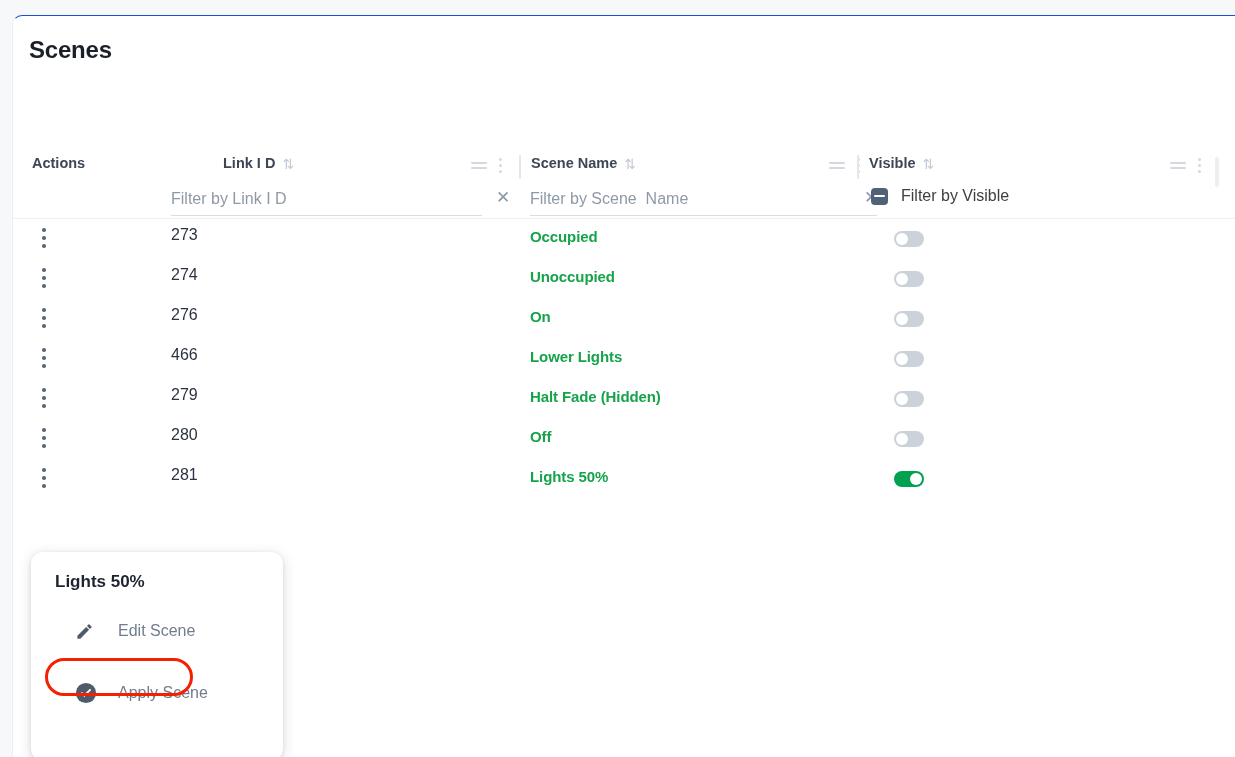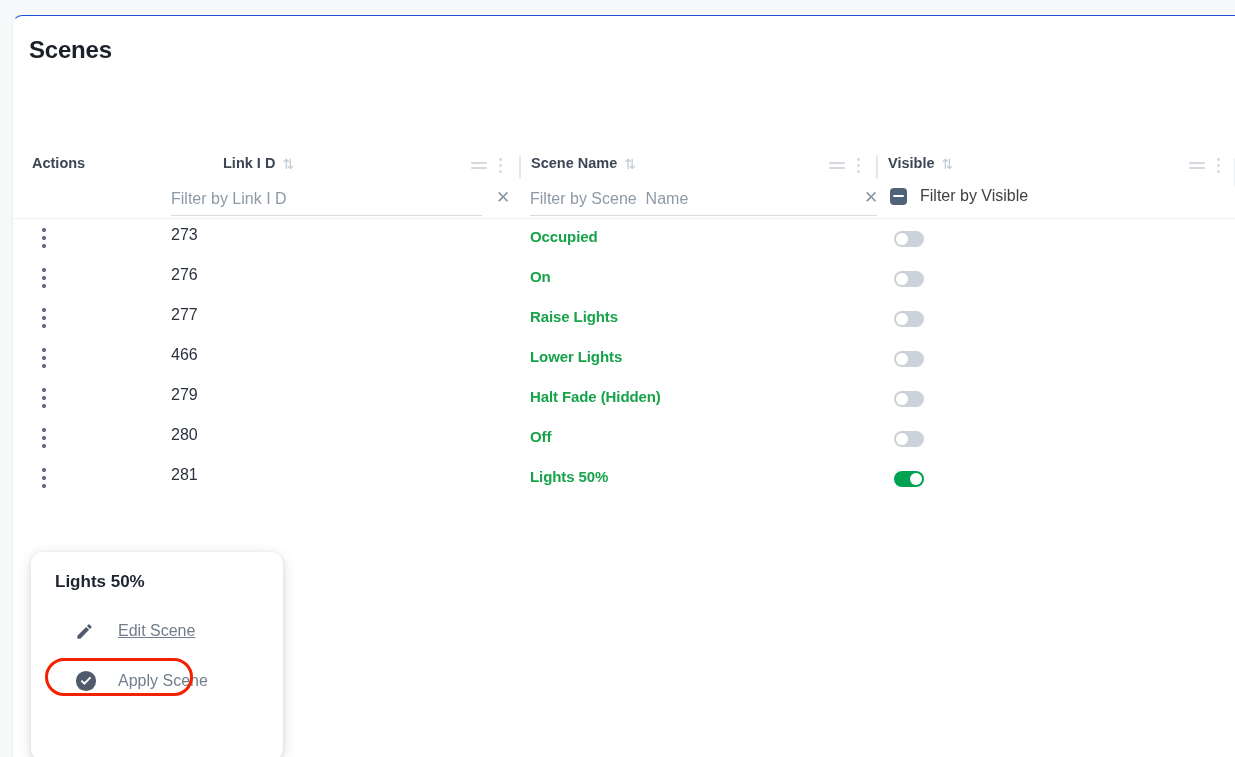--- a/index.html
+++ b/index.html
@@ -284,21 +284,21 @@
     align-items: center;
     height: 38px;
     cursor: pointer;
   }
   .menu-item .mi-label {
     font-size: 16px;
     color: #717d8c;
   }
   .ico-pencil { margin-left: 34px; width: 19px; height: 19px; flex: none; }
   .ico-check  { margin-left: 34px; width: 22px; height: 22px; flex: none; }
-  .menu-item .mi-label.after-pencil { margin-left: 24px; text-decoration: underline; }
+  .menu-item .mi-label.after-pencil { margin-left: 24px; }
   .menu-item .mi-label.after-check  { margin-left: 21px; }
 
   #menu-remove {
     position: absolute;
     left: 42px;
     top: 694px;
     font-size: 16px;
     color: #c0392b;
     cursor: pointer;
   }
@@ -382,21 +382,21 @@
               <i></i>
               <i></i>
             </div>
         </div>
         <div class="filter-wrap" style="left:11px;">
           <input class="filter-input" style="width: 347px;" placeholder="Filter by Scene  Name">
           <span class="filter-clear" style="left:334px;">✕</span>
         </div>
       </div>
 
-      <div class="hdr-col" style="left:863px;width:360px;">
+      <div class="hdr-col" style="left:844px;width:360px;">
         <div class="hdr-divider" style="left:0px;"></div>
         <div class="hdr-title" style="left:12px;">
           <span>Visible</span><span class="sort-icon">⇅</span>
         </div>
         <div class="hdr-tools" style="left:313px;">
           <div class="ico-menu-lines"></div>
           <div class="ico-kebab">
               <i></i>
               <i></i>
               <i></i>
@@ -429,38 +429,38 @@
           </div>
         </div>
         <div class="grid-row">
           <div class="cell-actions">
             <div class="row-kebab">
               <i></i>
               <i></i>
               <i></i>
             </div>
           </div>
+          <div class="cell-linkid">274</div>
+          <div class="cell-name">Unoccupied</div>
+          <div class="cell-visible">
+            <div class="toggle">
+              <span class="knob"></span>
+            </div>
+          </div>
+        </div>
+        <div class="grid-row">
+          <div class="cell-actions">
+            <div class="row-kebab">
+              <i></i>
+              <i></i>
+              <i></i>
+            </div>
+          </div>
           <div class="cell-linkid">276</div>
           <div class="cell-name">On</div>
-          <div class="cell-visible">
-            <div class="toggle">
-              <span class="knob"></span>
-            </div>
-          </div>
-        </div>
-        <div class="grid-row">
-          <div class="cell-actions">
-            <div class="row-kebab">
-              <i></i>
-              <i></i>
-              <i></i>
-            </div>
-          </div>
-          <div class="cell-linkid">277</div>
-          <div class="cell-name">Raise Lights</div>
           <div class="cell-visible">
             <div class="toggle">
               <span class="knob"></span>
             </div>
           </div>
         </div>
         <div class="grid-row">
           <div class="cell-actions">
             <div class="row-kebab">
               <i></i>
@@ -533,21 +533,21 @@
 
     <div class="menu-item" style="top:60px;">
       <span class="ico-pencil">
         <svg viewBox="0 0 24 24" width="19" height="19" fill="#4f5b6b">
           <path d="M3 17.25V21h3.75L17.81 9.94l-3.75-3.75L3 17.25zM20.71 7.04a1 1 0 0 0 0-1.41l-2.34-2.34a1 1 0 0 0-1.41 0l-1.83 1.83 3.75 3.75 1.83-1.83z"></path>
         </svg>
       </span>
       <span class="mi-label after-pencil">Edit Scene</span>
     </div>
 
-    <div class="menu-item" style="top:110px;text-align:center;">
+    <div class="menu-item" style="top:122px;text-align:center;">
       <span class="ico-check">
         <svg viewBox="0 0 24 24" width="22" height="22">
           <circle cx="12" cy="12" r="11" fill="#4f5b6b"></circle>
           <path d="M10.2 16.3l-4-4 1.5-1.5 2.5 2.5 6-6 1.5 1.5z" fill="#ffffff"></path>
         </svg>
       </span>
       <span class="mi-label after-check">Apply Scene</span>
     </div>
   </div>
 

